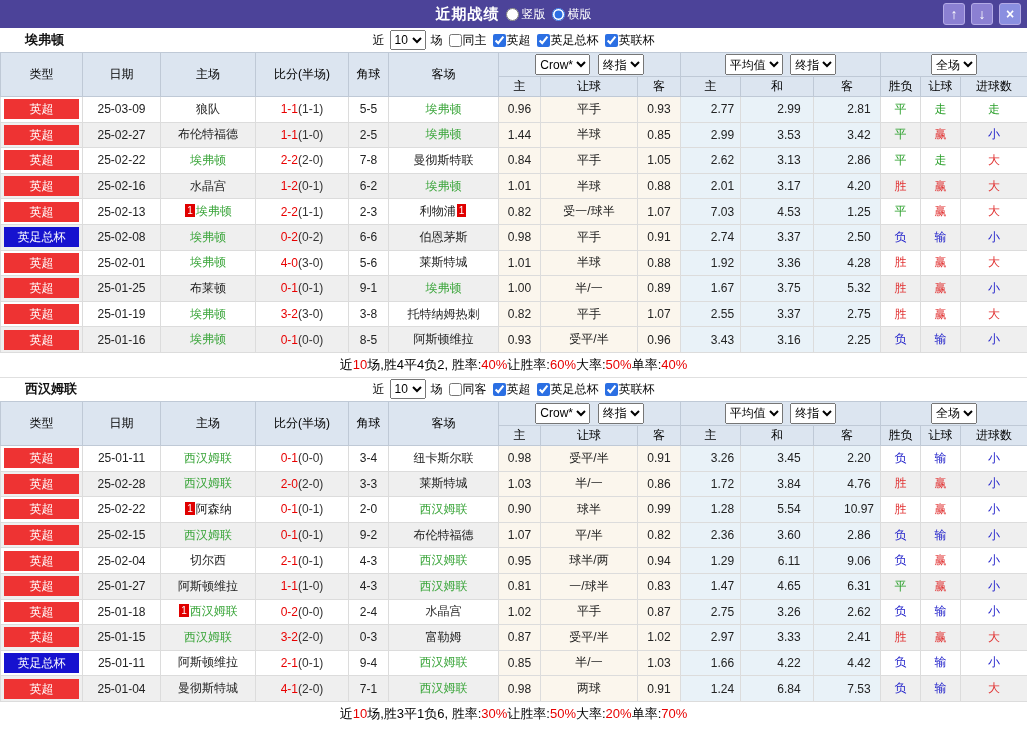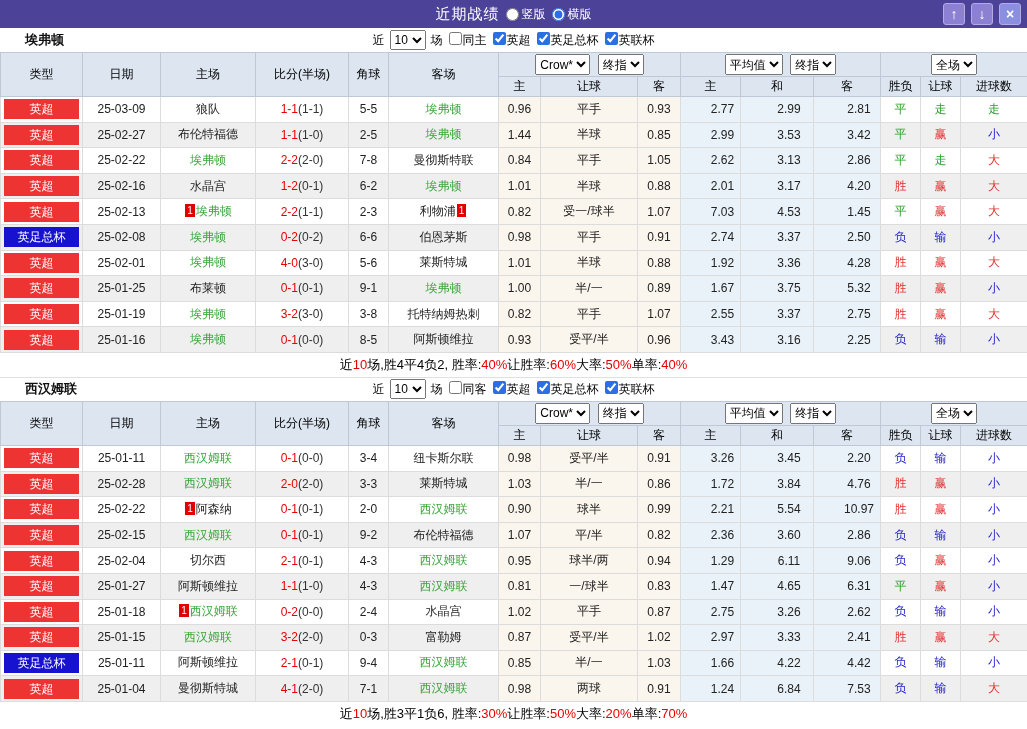--- a/index.html
+++ b/index.html
@@ -4,36 +4,36 @@
 <style>
   * { margin:0; padding:0; box-sizing:border-box; }
   html,body { width:1027px; height:729px; overflow:hidden; background:#fff;
     font-family:"Liberation Sans","DejaVu Sans",sans-serif; }
   .window { width:1027px; height:729px; background:#fff; }
 
   
   .titlebar { height:28px; background:#4c4399; position:relative;
     display:flex; align-items:center; justify-content:center; }
   .title-cluster { display:flex; align-items:center; gap:6px; color:#fff; }
-  .page-title { font-size:15px; font-weight:normal; letter-spacing:1px; }
+  .page-title { font-size:15px; font-weight:bold; letter-spacing:1px; }
   .layout-radio { display:flex; align-items:center; gap:3px; font-size:12px; color:#fff; cursor:pointer; }
   .layout-radio input { width:13px; height:13px; accent-color:#2b6fe3; margin:0; }
   .titlebar-buttons { position:absolute; right:6px; top:3px; display:flex; gap:6px; }
   .tb-btn { width:22px; height:22px; border:1px solid #b3aae6; background:#8b80d2;
     color:#fff; font-size:14px; font-weight:bold; line-height:20px; text-align:center;
     border-radius:3px; cursor:pointer; padding:0; }
   .tb-btn.close { background:#8a8fe0; }
 
   
   .filter-row { height:24px; position:relative; display:flex; align-items:center;
     justify-content:center; background:#fff; font-size:12px; color:#000; }
   .section-2 .filter-row { border-top:1px solid #e0e0e0; }
   .team-name { position:absolute; left:25px; font-size:13px; font-weight:bold; color:#111; }
   .filter-center { display:flex; align-items:center; gap:2px; }
-  .filter-center label { display:flex; cursor:pointer; }
+  .filter-center label { display:flex; align-items:center; cursor:pointer; }
   .filter-center input[type=checkbox] { width:13px; height:13px; accent-color:#2b6fe3; margin:0 1px 0 4px; }
   .games-select { font-size:12px; height:20px; margin:0 3px; }
 
   
   table { border-collapse:collapse; table-layout:fixed; width:1027px; }
   col.c-type{width:82px} col.c-date{width:78px} col.c-home{width:95px}
   col.c-score{width:93px} col.c-corner{width:40px} col.c-away{width:110px}
   col.c-oh{width:42px} col.c-hc{width:97px} col.c-oa{width:43px}
   col.c-ah{width:60px} col.c-ad{width:73px} col.c-aa{width:67px}
   col.c-wl{width:40px} col.c-rh{width:40px} col.c-gl{width:67px}
@@ -251,21 +251,21 @@
             <td>25-02-13</td>
             <td><span class="rc-badge">1</span><span class="team-focal">埃弗顿</span></td>
             <td><span class="score-ft">2-2</span><span class="score-ht">(1-1)</span></td>
             <td>2-3</td>
             <td><span>利物浦</span><span class="rc-badge">1</span></td>
             <td class="odds-col">0.82</td>
             <td class="odds-col">受一/球半</td>
             <td class="odds-col">1.07</td>
             <td class="avg-col">7.03</td>
             <td class="avg-col">4.53</td>
-            <td class="avg-col">1.45</td>
+            <td class="avg-col">1.25</td>
             <td><span class="res-green">平</span></td>
             <td><span class="res-red">赢</span></td>
             <td><span class="res-red">大</span></td>
           </tr>
           <tr>
             <td>
               <div class="type-badge" style="background: rgb(22, 18, 207);">英足总杯</div>
             </td>
             <td>25-02-08</td>
             <td><span class="team-focal">埃弗顿</span></td>
@@ -496,21 +496,21 @@
               <div class="type-badge" style="background: rgb(238, 51, 51);">英超</div>
             </td>
             <td>25-02-22</td>
             <td><span class="rc-badge">1</span><span>阿森纳</span></td>
             <td><span class="score-ft">0-1</span><span class="score-ht">(0-1)</span></td>
             <td>2-0</td>
             <td><span class="team-focal">西汉姆联</span></td>
             <td class="odds-col">0.90</td>
             <td class="odds-col">球半</td>
             <td class="odds-col">0.99</td>
-            <td class="avg-col">2.21</td>
+            <td class="avg-col">1.28</td>
             <td class="avg-col">5.54</td>
             <td class="avg-col">10.97</td>
             <td><span class="res-red">胜</span></td>
             <td><span class="res-red">赢</span></td>
             <td><span class="res-blue">小</span></td>
           </tr>
           <tr>
             <td>
               <div class="type-badge" style="background: rgb(238, 51, 51);">英超</div>
             </td>

